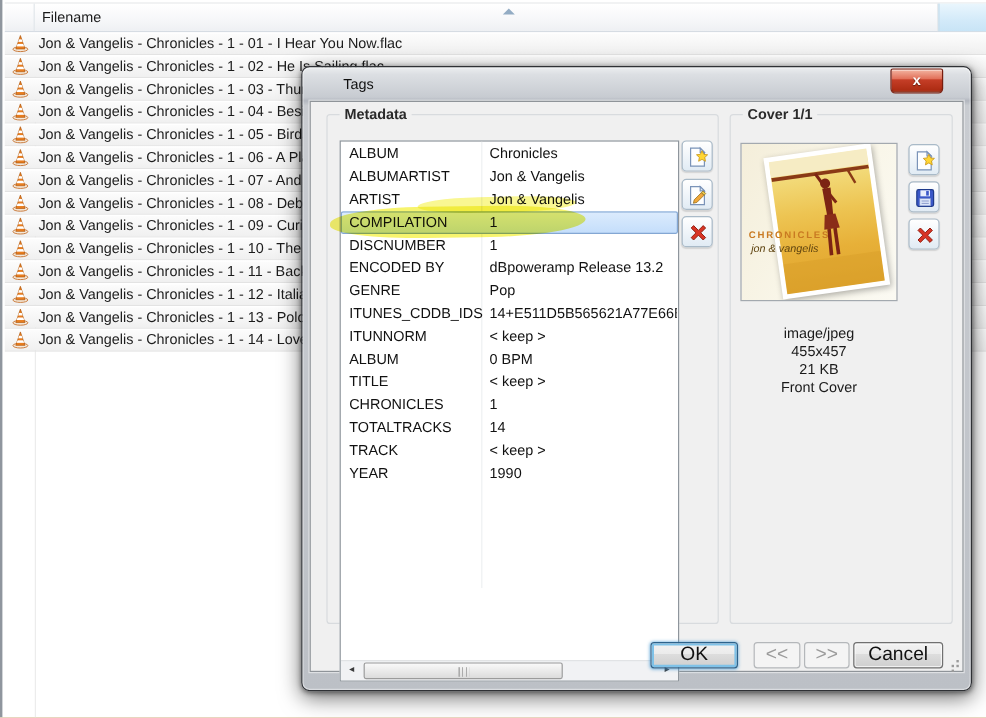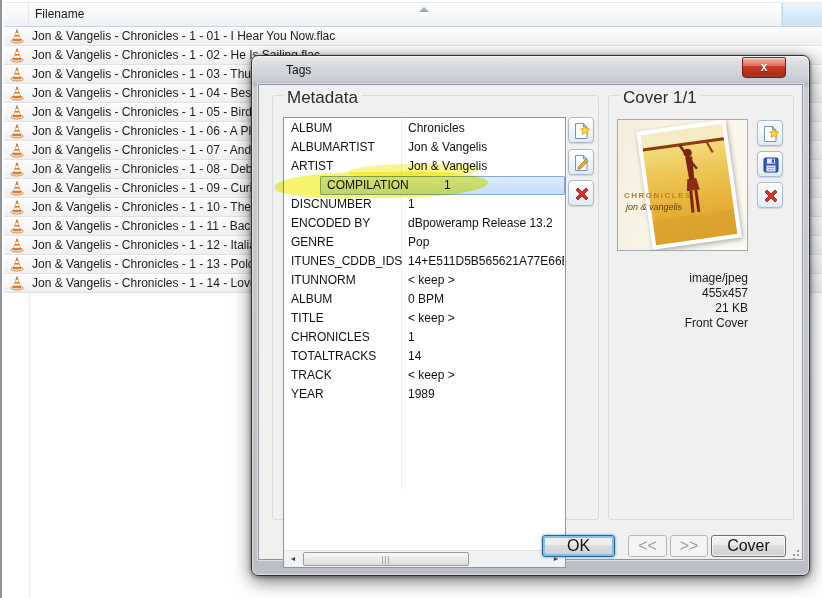--- a/index.html
+++ b/index.html
@@ -35,33 +35,33 @@
   .close-btn { position:absolute; top:1px; right:23px; width:44px; height:21px;
     border:1px solid #771c0e; border-radius:2px 2px 4px 4px;
     background:linear-gradient(#f3b5a2 0%,#e2715a 40%,#c53e27 45%,#ad2c13 90%,#c2563d 100%);
     box-shadow:inset 0 1px 0 rgba(255,255,255,.55), inset 0 -1px 1px rgba(0,0,0,.25);
     color:#fff; font-size:12px; font-weight:bold; text-align:center; line-height:19px;
     text-shadow:0 1px 1px rgba(0,0,0,.5); cursor:default; }
   .client { position:absolute; left:6px; right:6px; top:28px; bottom:15px; background:#f0f0f0;
     border:1px solid #8f9499; box-shadow:0 0 0 1px rgba(255,255,255,.5); }
 
   .group { position:absolute; border:1px solid #d8dbde; border-radius:3px; }
-  .group-label { position:absolute; top:-8px; left:10px; background:#f0f0f0; padding:0 4px; font-size:17px; color:#2a2a2a; }
+  .group-label { position:absolute; top:-8px; left:10px; background:#f0f0f0; padding:0 4px; font-size:12px; color:#2a2a2a;font-weight:bold; }
   .metadata-group { left:13px; top:10px; width:327px; height:425px; }
   .cover-group { left:349px; top:10px; width:186px; height:425px; }
 
   
   .taglist { position:absolute; left:10px; top:21px; width:283px; height:451px;
     background:#fff; border:1px solid #8e959c; overflow:hidden; }
   .taglist .vline { position:absolute; left:117px; top:0; height:372px; width:1px; background:#eef0f2; }
   .trows { position:absolute; left:0; top:1px; right:0; }
   .trow { position:relative; height:19px; font-size:12px; line-height:19px; color:#111; }
   .trow .tname { position:absolute; left:7px; white-space:nowrap; }
   .trow .tvalue { position:absolute; left:124px; right:1px; white-space:nowrap; overflow:hidden; }
-  .trow.selected { background:linear-gradient(#ddecfd,#c3ddfb); box-shadow:inset 0 0 0 1px #84a7d3; border-radius:2px;margin-left:36px; }
+  .trow.selected { background:linear-gradient(#ddecfd,#c3ddfb); box-shadow:inset 0 0 0 1px #84a7d3; border-radius:2px; }
 
   
   .hscroll { position:absolute; left:0; right:0; bottom:0; height:17px; background:#f1f2f4; border-top:1px solid #e1e3e5; }
   .sb-btn { position:absolute; top:0; width:16px; height:16px; font-size:7px; color:#3c3c3c; text-align:center; line-height:16px; }
   .sb-left { left:1px; } .sb-right { right:1px; }
   .sb-thumb { position:absolute; left:19px; top:1px; width:166px; height:14px;
     background:linear-gradient(#f9f9f9,#dcdcdc); border:1px solid #9b9b9b; border-radius:2px; }
   .sb-grip { position:absolute; left:50%; top:3px; width:9px; height:8px; margin-left:-4px;
     background:repeating-linear-gradient(90deg,#ababab 0 1px,transparent 1px 3px); }
 
@@ -80,21 +80,21 @@
   .cover-box { position:absolute; left:8px; top:23px; width:131px; height:132px;
     border:1px solid #a3a9af; overflow:hidden;
     background:linear-gradient(120deg,#f4eeda 0%,#f9f6e9 55%,#fbfaf3 100%); }
   .art { position:absolute; left:26px; top:5px; width:90px; height:119px; background:#fff; padding:4px;
     transform:rotate(-8deg); box-shadow:1px 2px 5px rgba(0,0,0,.3); }
   .photo { width:100%; height:100%; position:relative; overflow:hidden;
     background:linear-gradient(180deg,#f8eec6 0%,#f2d977 16%,#edc452 42%,#e7b038 70%,#dfa42e 100%); }
   .cov-title { position:absolute; left:6px; top:71px; font-size:8px; font-weight:bold; letter-spacing:1.5px; color:#c97a22; }
   .cov-sub { position:absolute; left:8px; top:82px; font-size:9px; font-style:italic; color:#5f4410; }
   .cover-info { position:absolute; left:8px; top:175px; width:131px; text-align:center; font-size:12px; color:#1a1a1a; }
-  .cover-info div { line-height:15px;text-align:right; }
+  .cover-info div { line-height:15px; }
 
   
   .btn { position:absolute; top:450px; height:22px; border:1px solid #707070; border-radius:3px;
     background:linear-gradient(#f2f2f2,#ebebeb 45%,#dddddd 46%,#cfcfcf); box-shadow:inset 0 0 0 1px rgba(255,255,255,.7);
     font-size:16px; color:#111; text-align:center; line-height:20px; cursor:default; }
   .btn-ok { left:283px; width:73px; border-color:#2c628b; box-shadow:inset 0 0 0 2px #7fc2e8, 0 0 3px rgba(62,150,210,.9); }
   .btn-prev { left:369px; width:39px; }
   .btn-next { left:411px; width:38px; }
   .btn-cancel { left:452px; width:75px; }
   .btn.disabled { color:#9b9b9b; border-color:#b4b7ba; background:#f4f4f4; box-shadow:none; }
@@ -447,21 +447,21 @@
                 <span class="tvalue">14</span>
               </div>
 
               <div class="trow">
                 <span class="tname">TRACK</span>
                 <span class="tvalue">&lt; keep &gt;</span>
               </div>
 
               <div class="trow">
                 <span class="tname">YEAR</span>
-                <span class="tvalue">1989</span>
+                <span class="tvalue">1990</span>
               </div>
             </div>
           <div class="hscroll">
             <div class="sb-btn sb-left">◄</div>
             <div class="sb-btn sb-right">►</div>
             <div class="sb-thumb">
               <div class="sb-grip"></div>
             </div>
           </div>
         </div>
@@ -540,21 +540,21 @@
 
             <div>21 KB</div>
 
             <div>Front Cover</div>
           </div>
       </div>
 
       <div class="btn btn-ok">OK</div>
       <div class="btn btn-prev disabled">&lt;&lt;</div>
       <div class="btn btn-next disabled">&gt;&gt;</div>
-      <div class="btn btn-cancel">Cover</div>
+      <div class="btn btn-cancel">Cancel</div>
       <div class="grip"></div>
     </div>
   </div>
 
   <div class="blob blob1"></div>
   <div class="blob blob2"></div>
 
 </div>
 
 </body></html>

